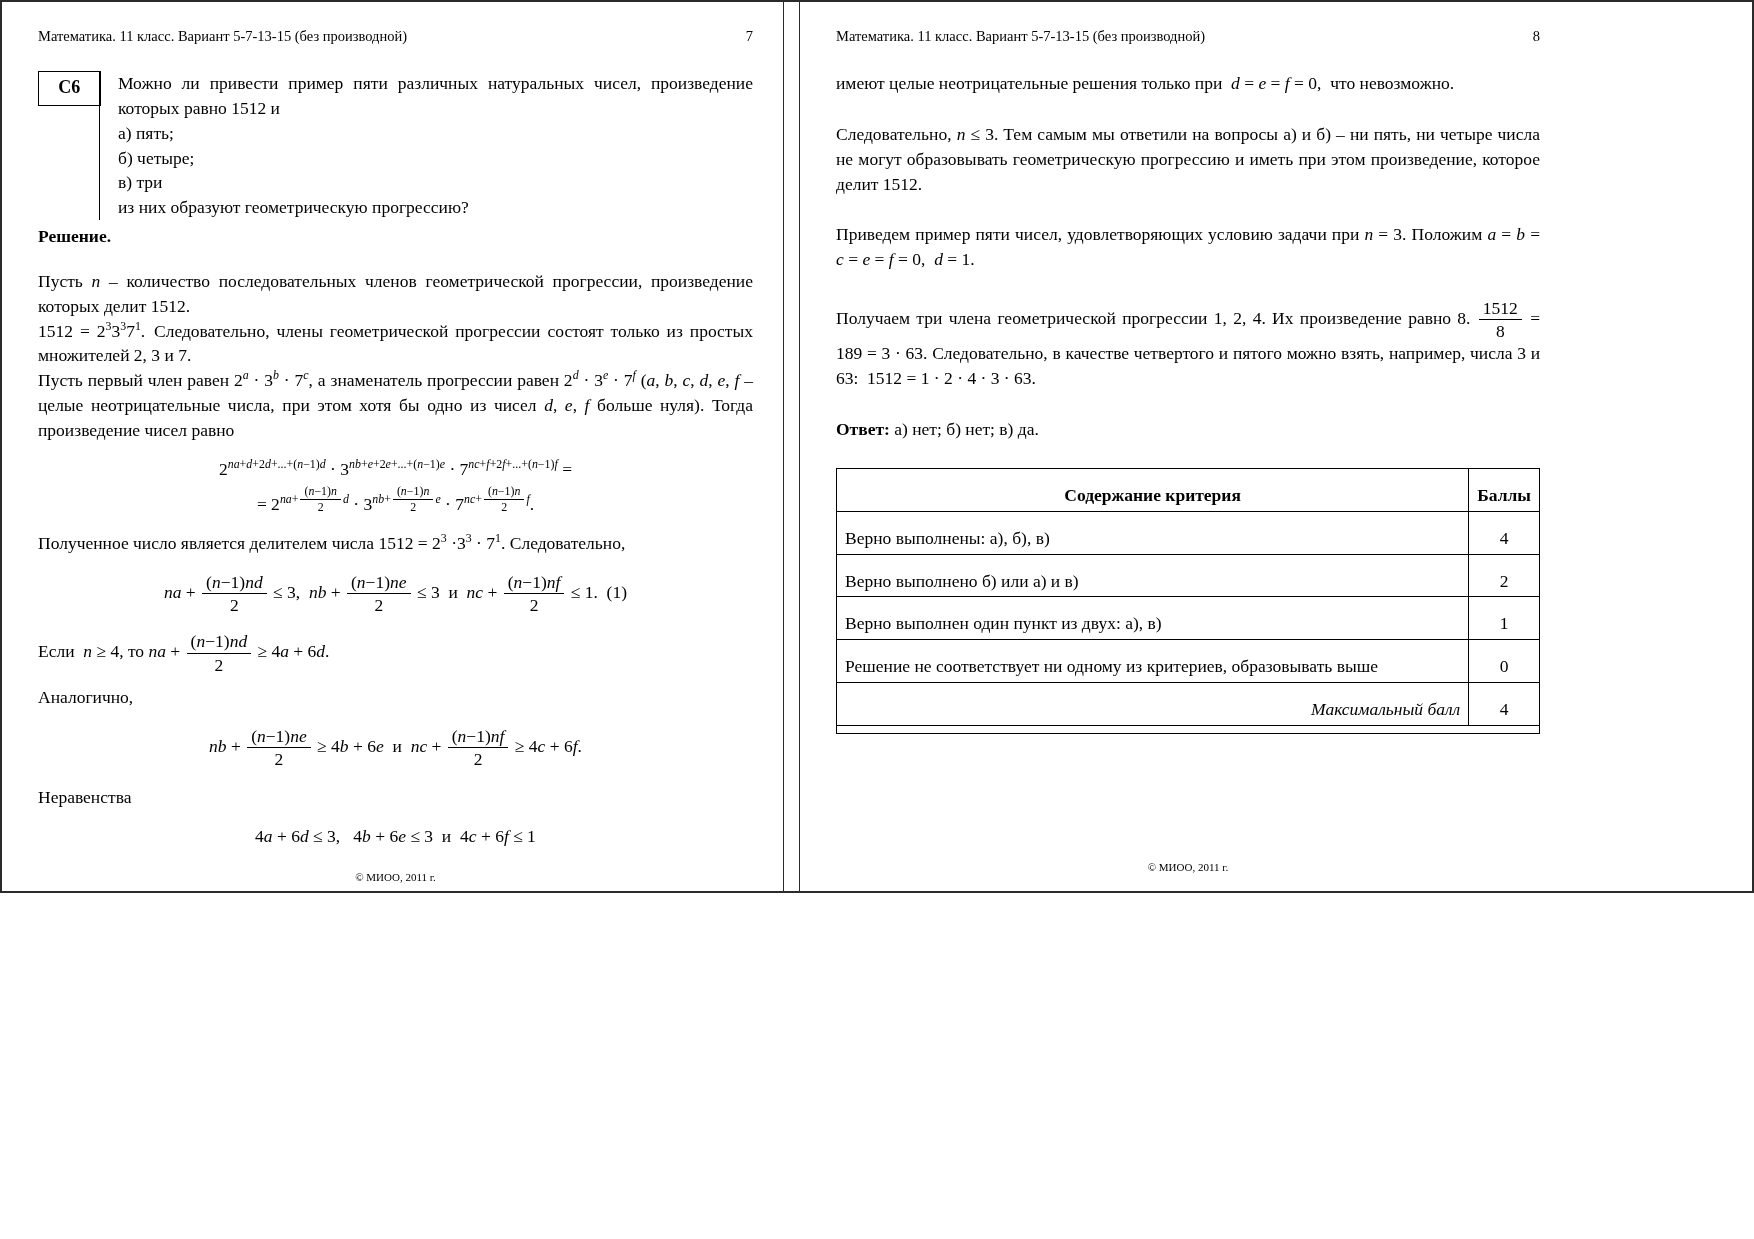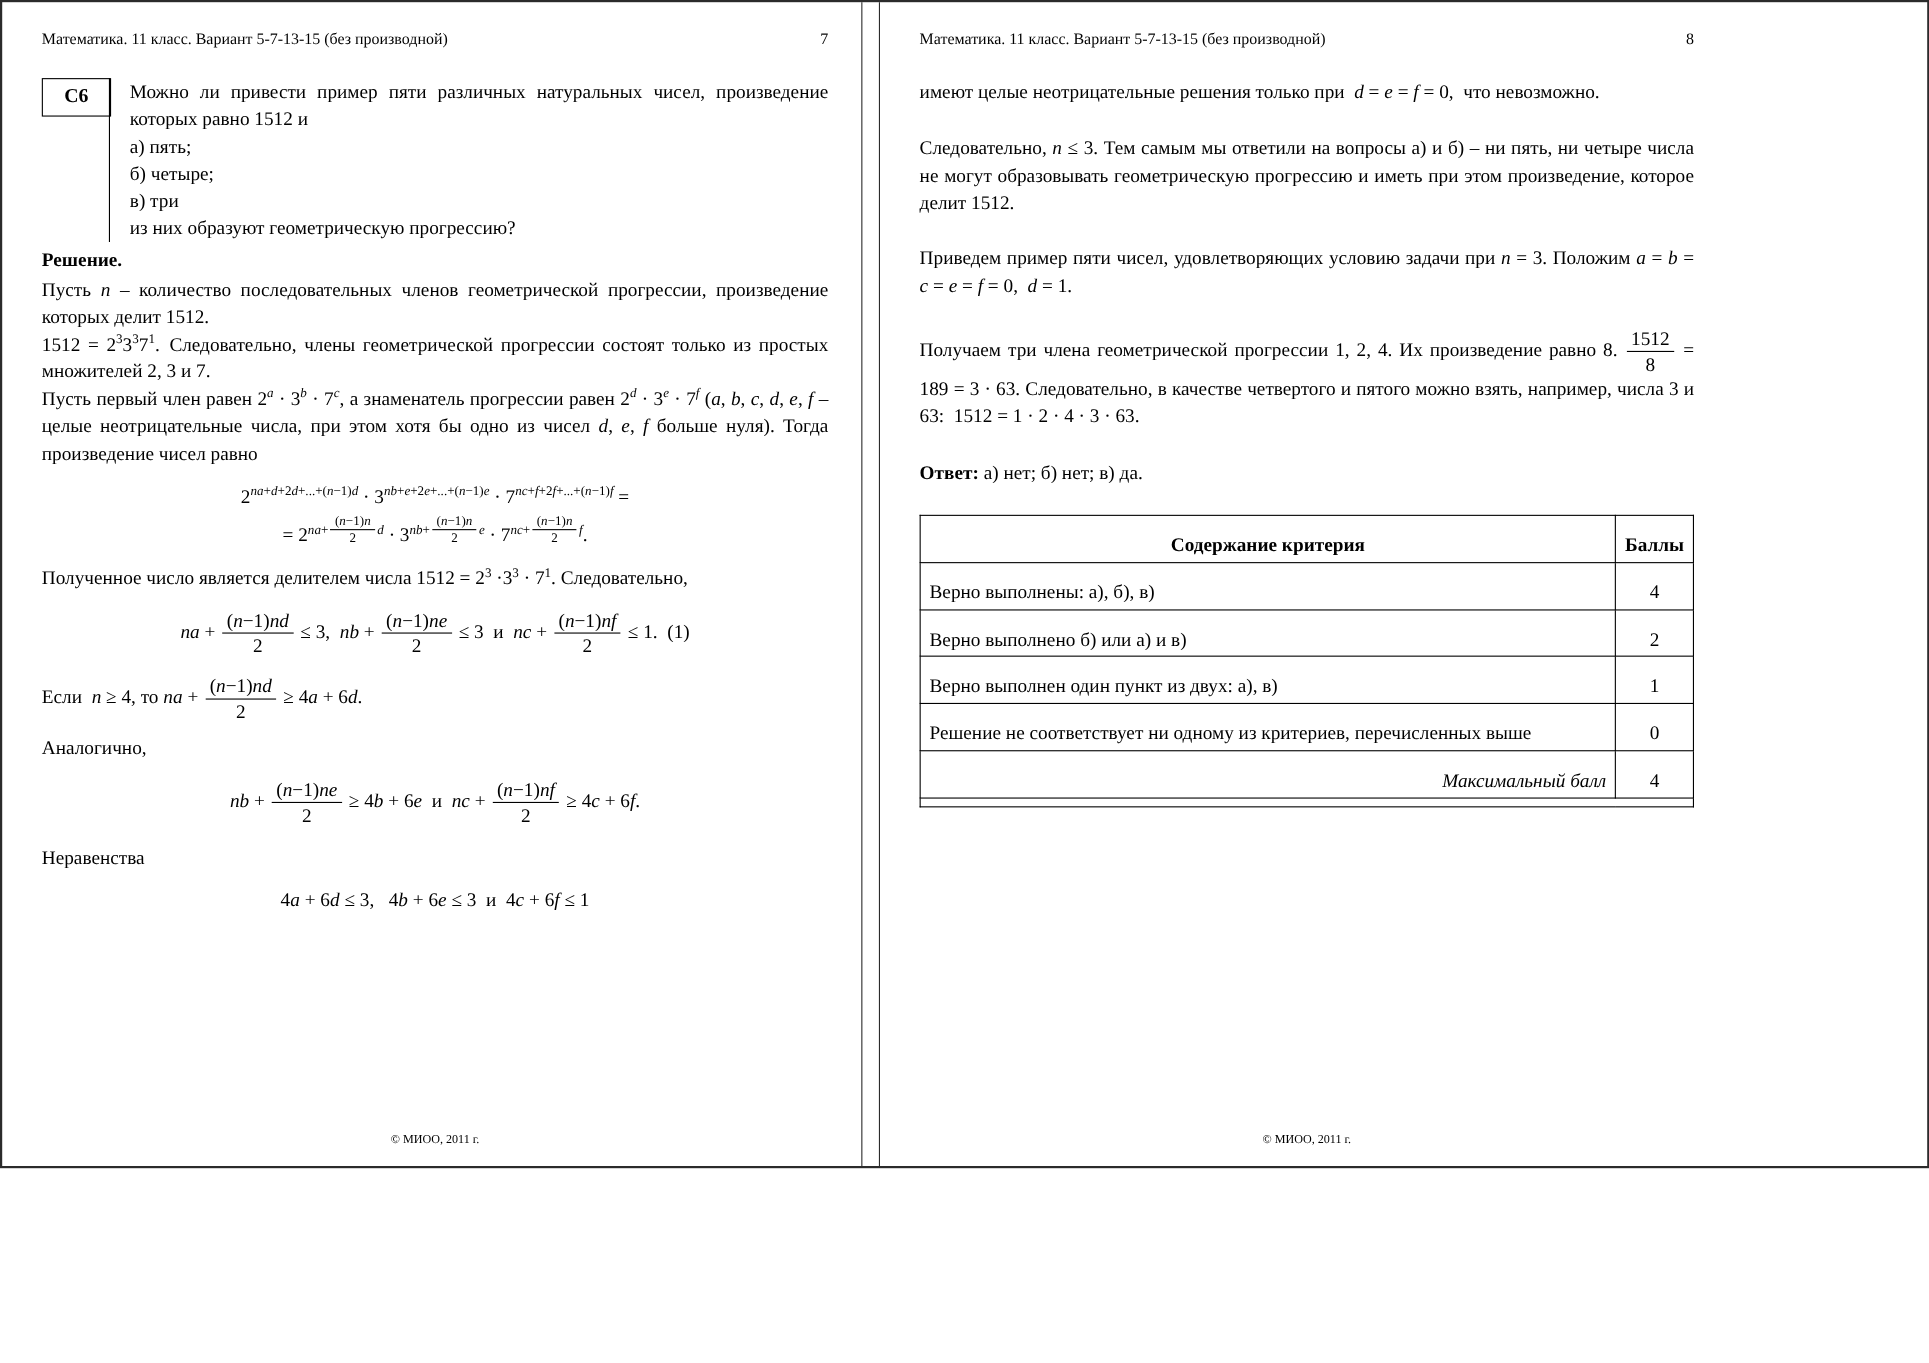--- a/index.html
+++ b/index.html
@@ -4,21 +4,21 @@
 <style>
   * { box-sizing: border-box; margin: 0; padding: 0; }
   html, body { background: #ffffff; }
   body {
     width: 1754px; height: 1239px;
     font-family: "Liberation Serif", "DejaVu Serif", serif;
     color: #000;
   }
   .spread {
     display: flex;
-    width: 1754px; height: 1062px;
+    width: 1754px; height: 893px;
     border: 2px solid #2b2b2b;
     background: #fff;
   }
   .page { display: flex; flex-direction: column; height: 100%; }
   .page-left {
     width: 782px;
     border-right: 1.5px solid #2b2b2b;
     padding: 26px 30px 18px 36px;
   }
   .page-right {
@@ -46,21 +46,21 @@
   .code-box {
     border: 1.6px solid #000;
     margin-right: -1.6px;
     text-align: center;
     font-weight: bold;
     font-size: 18px;
     padding: 3px 0 4px;
   }
   .problem-body { flex: 1; padding-left: 18px; }
 
-  .solution-heading { font-weight: bold; margin: 2px 0 2px; }
+  .solution-heading { font-weight: bold; margin: 2px 0 20px; }
 
   
   i { font-style: italic; }
   sup { font-size: 68%; line-height: 1; }
   .frac {
     display: inline-block;
     vertical-align: middle;
     text-align: center;
     line-height: 1.15;
     margin: 0 2px;
@@ -172,21 +172,21 @@
         </tr>
         <tr>
           <td class="criteria-cell">Верно выполнено б) или а) и в)</td>
           <td class="pts-col">2</td>
         </tr>
         <tr>
           <td class="criteria-cell">Верно выполнен один пункт из двух: а), в)</td>
           <td class="pts-col">1</td>
         </tr>
         <tr>
-          <td class="criteria-cell">Решение не соответствует ни одному из критериев, перечисленных выше</td>
+          <td class="criteria-cell">Решение не соответствует ни одному из критериев, образовывать выше</td>
           <td class="pts-col">0</td>
         </tr>
         <tr>
           <td class="max-cell">Максимальный балл</td>
           <td class="pts-col">4</td>
         </tr>
         <tr class="spacer-row">
           <td colspan="2"></td>
         </tr>
       </tbody>

